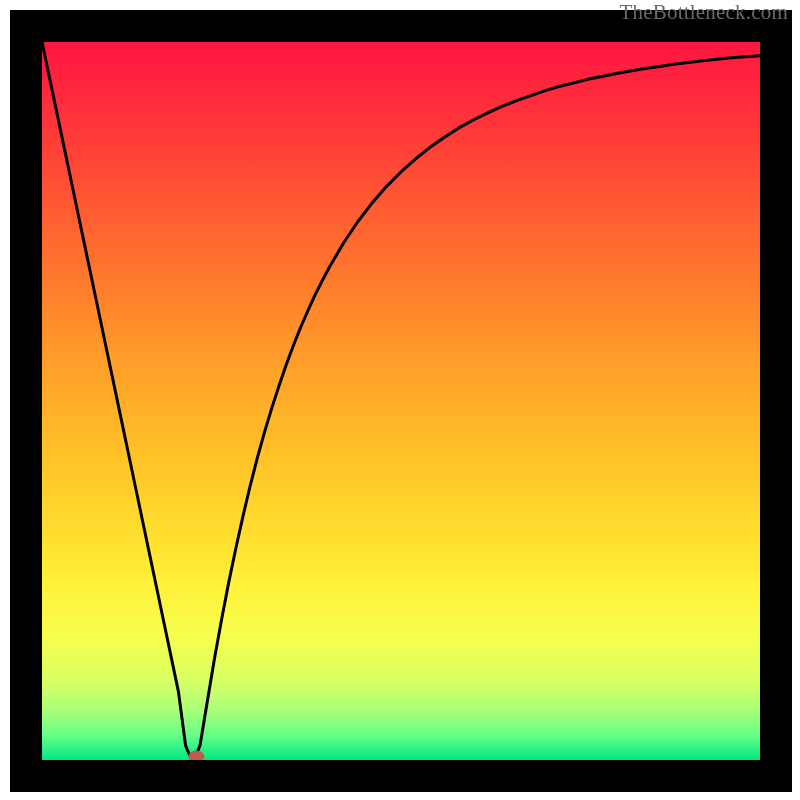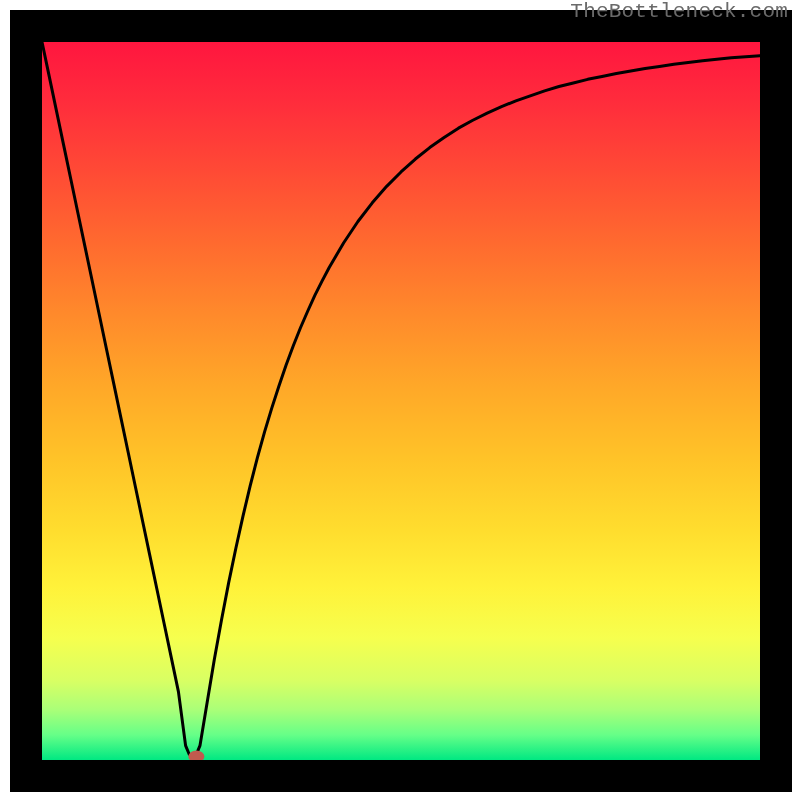--- a/index.html
+++ b/index.html
@@ -34,21 +34,21 @@
     overflow: hidden;
   }
   .watermark {
     position: absolute;
     top: 0px;
     right: 12px;
     font-size: 21px;
     color: #6a6a6a;
     font-weight: 500;
     letter-spacing: 0.2px;
-    font-family: Liberation Mono, monospace;
+    font-family: Liberation Serif, serif;
   }
   svg {
     display: block;
   }
 </style>
 </head>
 <body>
 <div class="frame">
 
   <div class="plot-outer">

